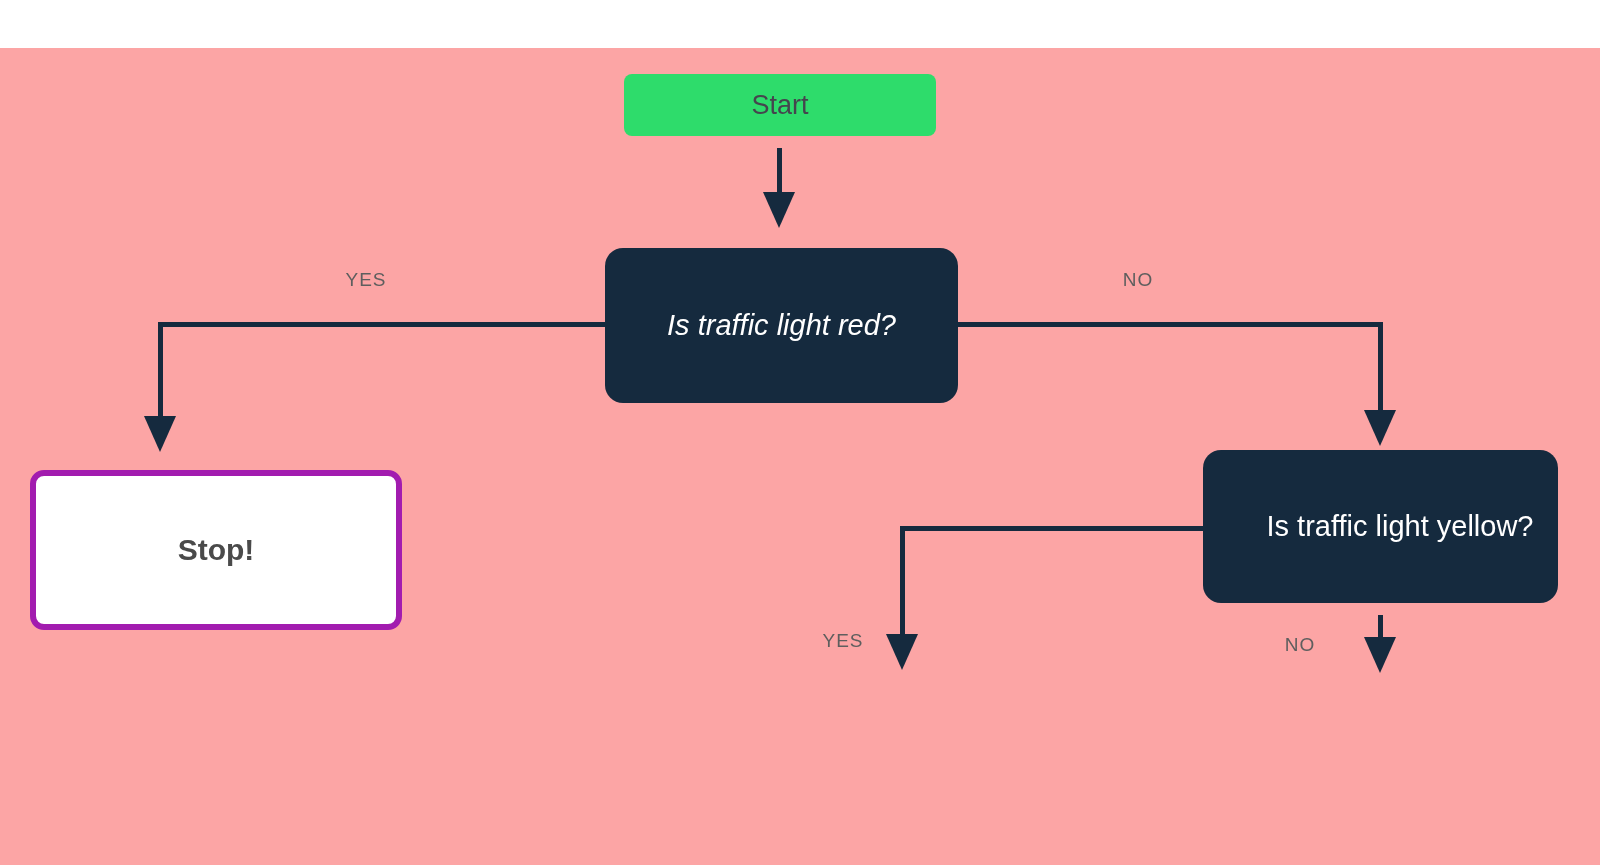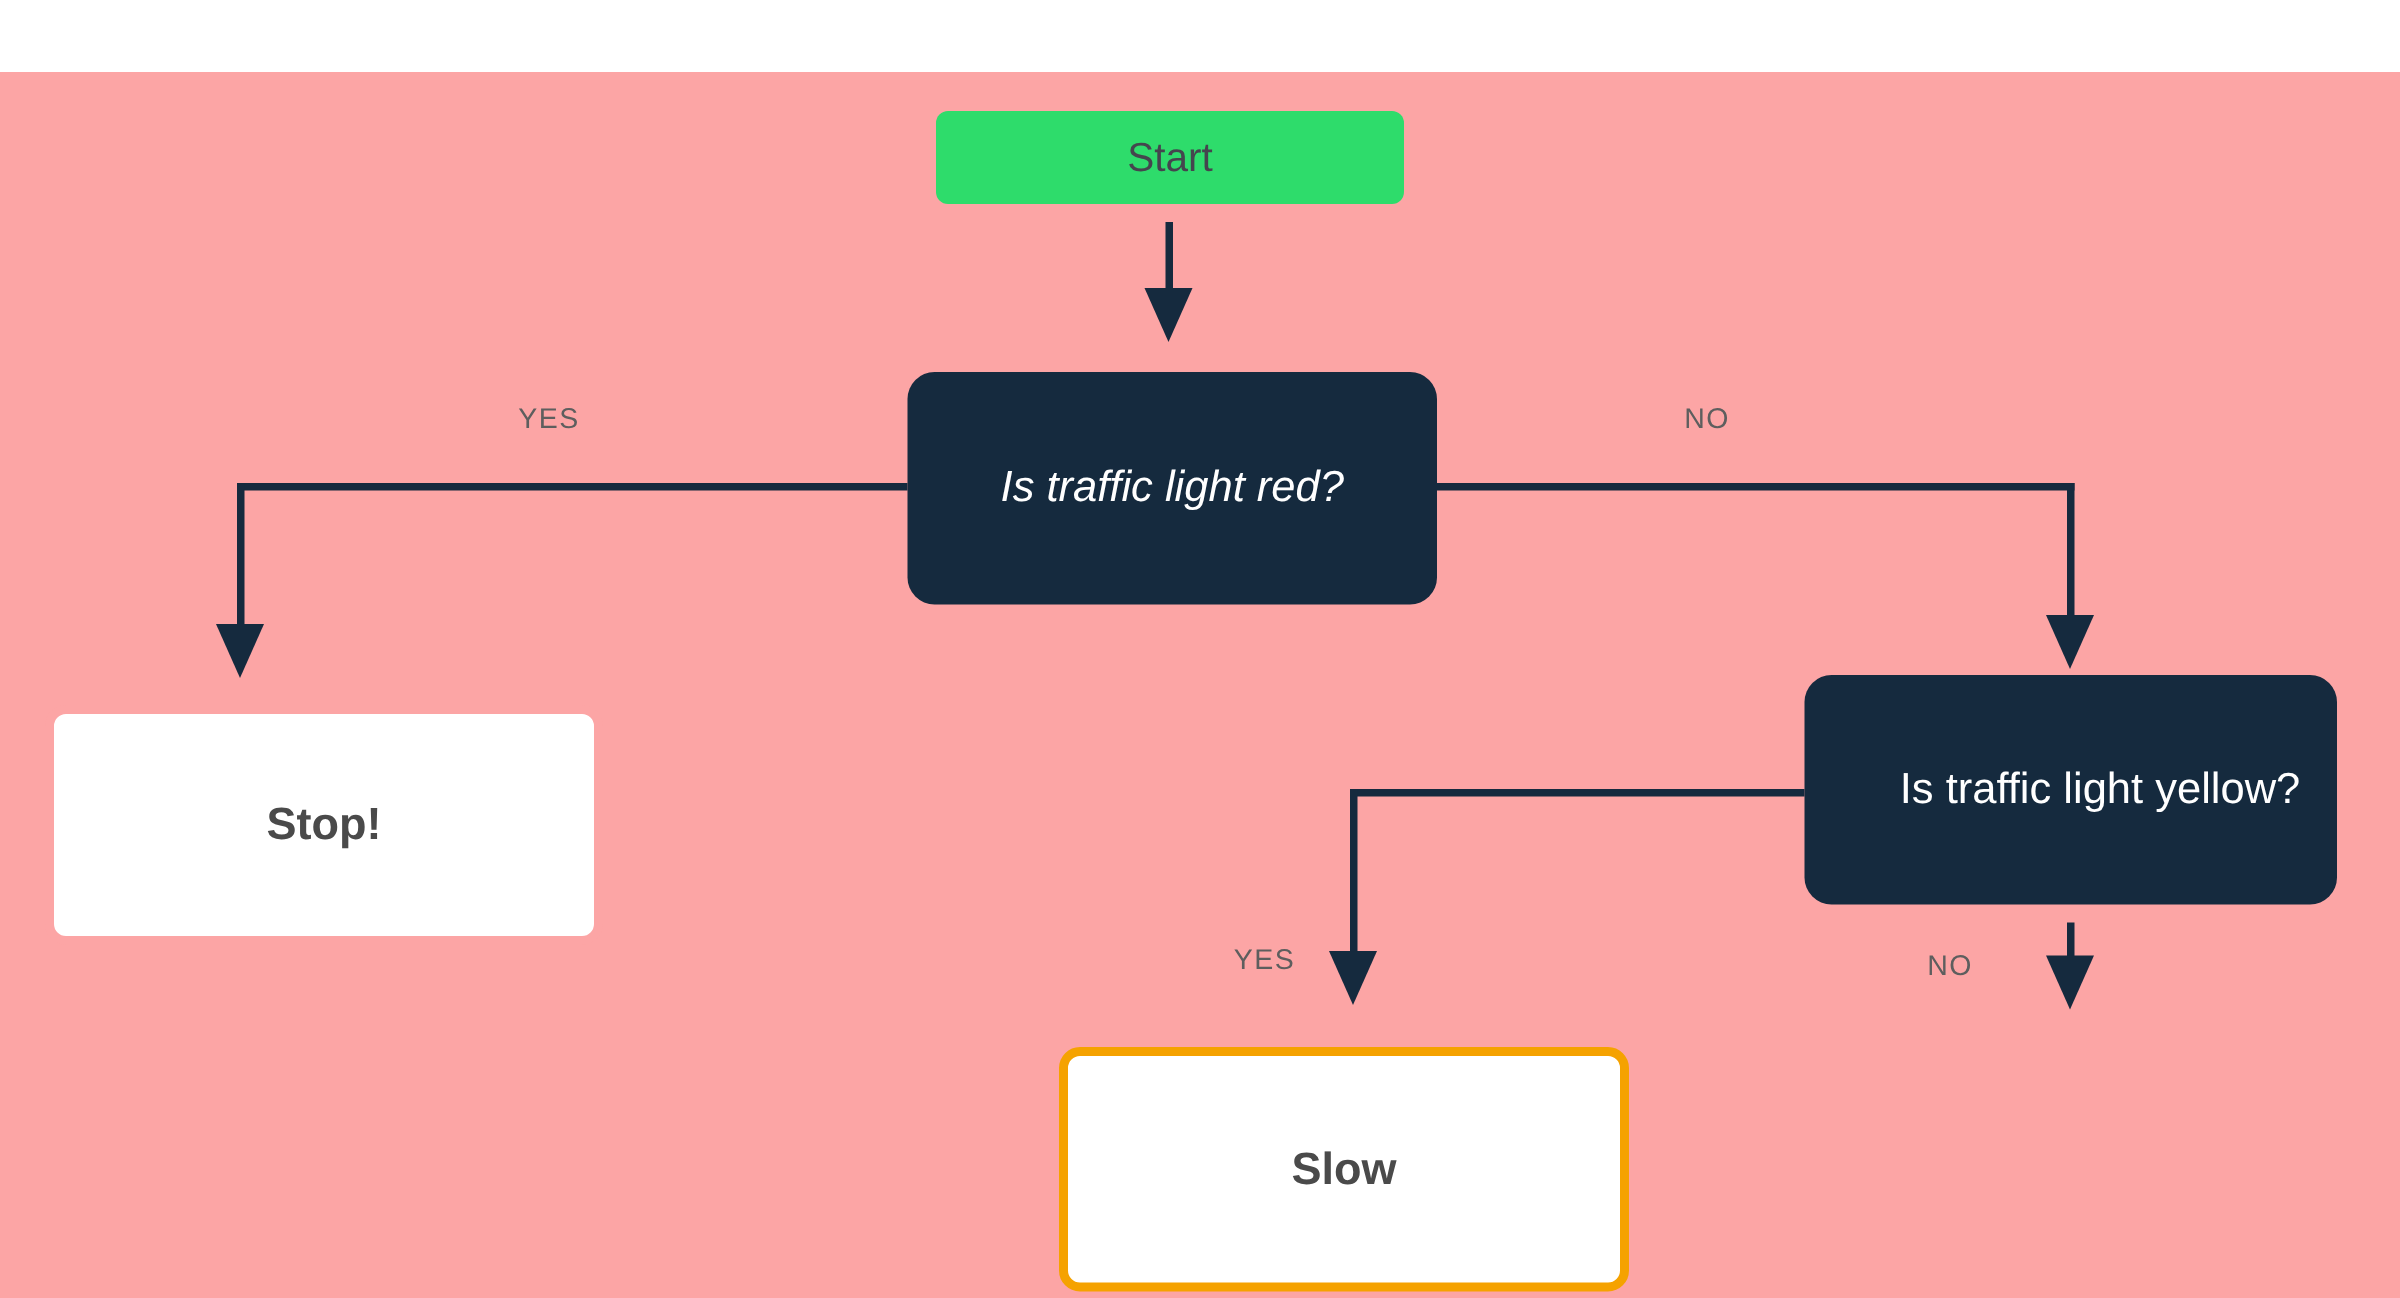--- a/index.html
+++ b/index.html
@@ -39,21 +39,21 @@
   }
   .node-q-red { left: 605px; top: 200px; width: 353px; height: 155px; font-style: italic; }
   .node-q-yellow { left: 1203px; top: 402px; width: 355px; height: 153px; padding-left: 39px; }
   .node-outcome {
     background: #FFFFFF;
     border-radius: 14px;
     color: #4A4A4A;
     font-size: 30px;
     font-weight: bold;
   }
-  .node-stop { left: 30px;   top: 422px; width: 372px; height: 160px; border: 6px solid #fca5a5; }
+  .node-stop { left: 30px;   top: 422px; width: 372px; height: 160px; border: 6px solid #a21caf; }
   .node-slow { left: 706px;  top: 650px; width: 380px; height: 163px; border: 6px solid #F5A200; }
   .node-go   { left: 1193px; top: 647px; width: 380px; height: 163px; border: 6px solid #2EE26A; }
 
   .line {
     position: absolute;
     background: #152A3E;
   }
   .arrowhead {
     position: absolute;
     width: 0;
@@ -103,22 +103,19 @@
 
   <div class="node node-question node-q-yellow">
     <span>Is traffic light yellow?</span>
   </div>
 
   <div class="line" style="left:900px; top:478px; width:303px; height:5px;"></div>
   <div class="line" style="left:900px; top:478px; width:5px; height:108px;"></div>
   <div class="arrowhead" style="left:886px; top:586px;"></div>
   <div class="edge-label" style="left:793px; top:582px;">YES</div>
 
-  <div class="node node-outcome node-slow">
-    <span>Slow</span>
-  </div>
 
   <div class="edge-label" style="left:1250px; top:586px;">NO</div>
   <div class="line" style="left:1378px; top:567px; width:5px; height:24px;"></div>
   <div class="arrowhead" style="left:1364px; top:589px;"></div>
 
 
 </div>
 
 </body></html>

